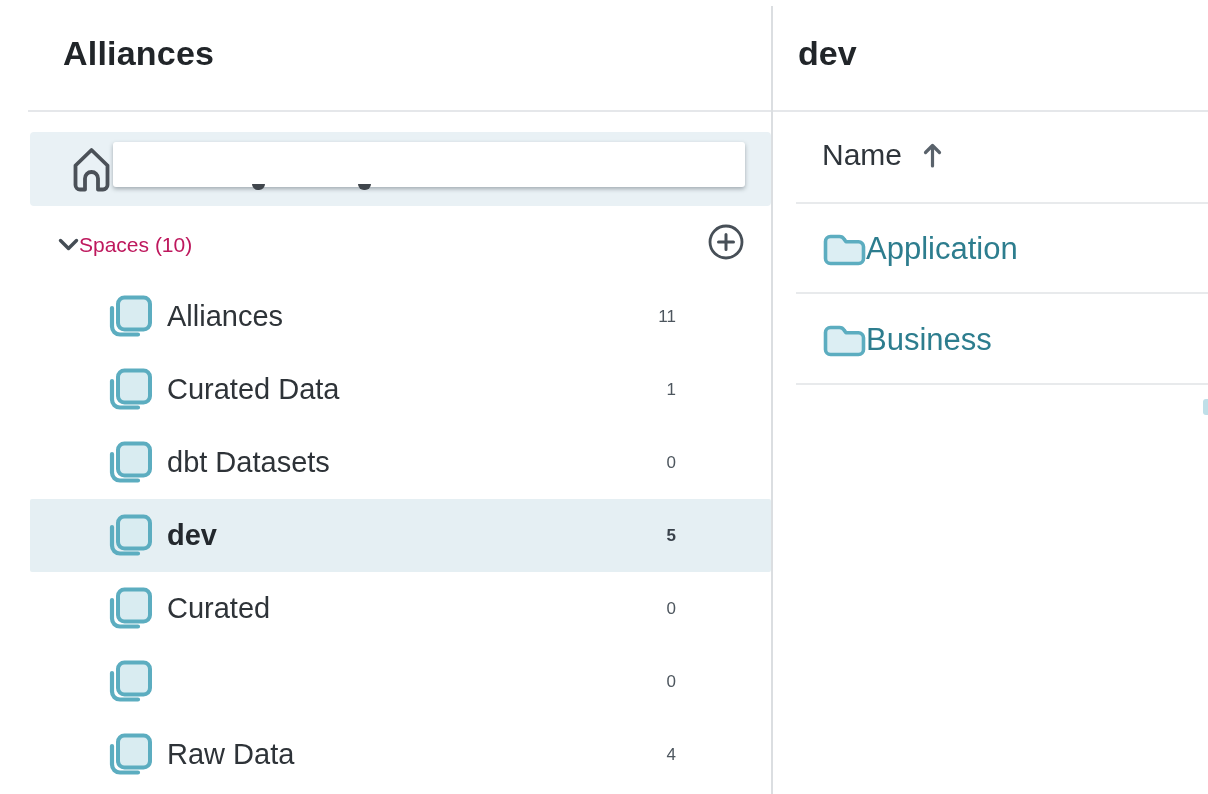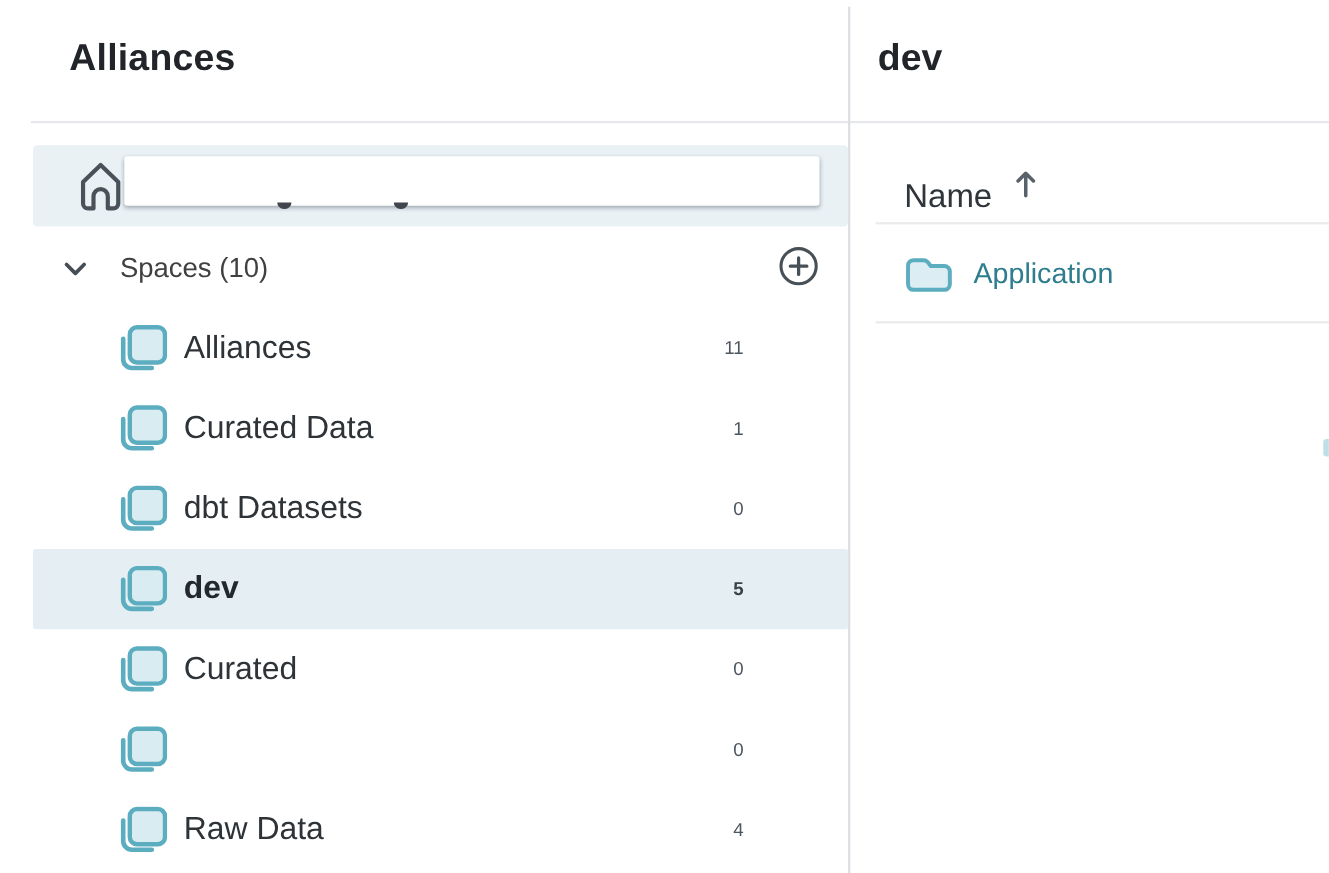--- a/index.html
+++ b/index.html
@@ -35,44 +35,44 @@
 
   .home-row{left:30px;top:132px;width:741px;height:74px;background:var(--home-bg);border-radius:4px;cursor:pointer;}
   .home-icon{position:absolute;left:41px;top:13px;}
   .redaction-box{position:absolute;left:83px;top:10px;width:632px;height:45px;background:#ffffff;border-radius:3px;box-shadow:0 2px 4px rgba(45,55,65,.38);z-index:2;}
   .descender{position:absolute;top:52px;width:13px;height:6px;background:#40464c;border-radius:0 0 7px 7px;z-index:3;}
   .descender.d1{left:222px;}
   .descender.d2{left:328px;}
 
   .spaces-row{left:30px;top:209px;width:741px;height:71px;display:flex;align-items:center;}
   .chevron-wrap{margin-left:28px;display:flex;align-items:center;cursor:pointer;}
-  .spaces-label{margin-left:30px;font-size:25px;color:#404040;}
+  .spaces-label{font-size:21px;color:#be185d;}
   .plus-button{position:absolute;left:677px;top:14px;width:38px;height:38px;cursor:pointer;display:flex;align-items:center;justify-content:center;}
 
   .space-list{left:30px;top:280px;width:741px;}
   .space-item{position:relative;height:73px;display:flex;align-items:center;cursor:pointer;border-radius:2px;}
   .space-item.selected{background:var(--selected-bg);}
   .space-icon{margin-left:78px;width:44px;height:44px;flex:0 0 auto;display:flex;}
   .space-name{margin-left:15px;font-size:29px;color:var(--ink-soft);white-space:nowrap;}
   .space-item.selected .space-name{font-weight:700;color:#23282d;}
   .space-count{position:absolute;right:95px;font-size:17px;color:var(--muted);}
   .space-item.selected .space-count{font-weight:700;color:#39414a;}
 
   
   .main{left:773px;top:0;width:435px;height:794px;}
   .main-title{position:absolute;left:25px;top:34px;font-size:34px;font-weight:700;color:#212529;}
   .name-header{position:absolute;left:49px;top:138px;display:flex;align-items:center;cursor:pointer;}
-  .name-header-label{font-size:30px;color:#2f353b;margin-top:24px;}
+  .name-header-label{font-size:30px;color:#2f353b;}
   .sort-icon{margin-left:20px;display:flex;align-items:center;}
   .table-top-divider{position:absolute;left:23px;right:0;top:202px;height:2px;background:var(--row-divider);}
   .folder-table{position:absolute;left:0;right:0;top:203px;}
   .folder-row{position:relative;height:91px;display:flex;align-items:center;cursor:pointer;}
   .folder-row::after{content:"";position:absolute;left:23px;right:0;bottom:0;height:2px;background:var(--row-divider);}
   .folder-icon{margin-left:50px;width:43px;height:34px;flex:0 0 auto;display:flex;}
-  .folder-name{margin-left:19px;font-size:26px;color:var(--link-teal);white-space:nowrap;}
+  .folder-name{font-size:31px;color:var(--link-teal);white-space:nowrap;}
   .edge-sliver{position:absolute;left:430px;top:399px;width:5px;height:16px;background:#bfdfe8;border-radius:3px 0 0 3px;}
 </style>
 </head>
 <body>
 
 <div class="abs header-divider"></div>
 <div class="abs panel-divider"></div>
 
 <div class="abs sidebar">
   <div class="abs sidebar-title">Alliances</div>
@@ -198,16 +198,24 @@
   <div class="folder-table" id="folder-table">
   <div class="folder-row">
     <span class="folder-icon">
       <svg width="43" height="34" viewBox="0 0 43 34">
         <path d="M2.5,9.5 a5,5 0 0 1 5,-5 H16.5 c1.9,0 3.6,1 4.6,2.6 L23,9.8 H35.5 a5,5 0 0 1 5,5 V26.5 a5,5 0 0 1 -5,5 H7.5 a5,5 0 0 1 -5,-5 Z" fill="#dceef3" stroke="var(--accent-teal)" stroke-width="3.6" stroke-linejoin="round"></path>
       </svg>
     </span>
     <a class="folder-name">Application</a>
   </div>
 
+  <div class="folder-row">
+    <span class="folder-icon">
+      <svg width="43" height="34" viewBox="0 0 43 34">
+        <path d="M2.5,9.5 a5,5 0 0 1 5,-5 H16.5 c1.9,0 3.6,1 4.6,2.6 L23,9.8 H35.5 a5,5 0 0 1 5,5 V26.5 a5,5 0 0 1 -5,5 H7.5 a5,5 0 0 1 -5,-5 Z" fill="#dceef3" stroke="var(--accent-teal)" stroke-width="3.6" stroke-linejoin="round"></path>
+      </svg>
+    </span>
+    <a class="folder-name">Business</a>
+  </div>
 
 </div>
   <div class="edge-sliver"></div>
 </div>
 
 </body></html>

